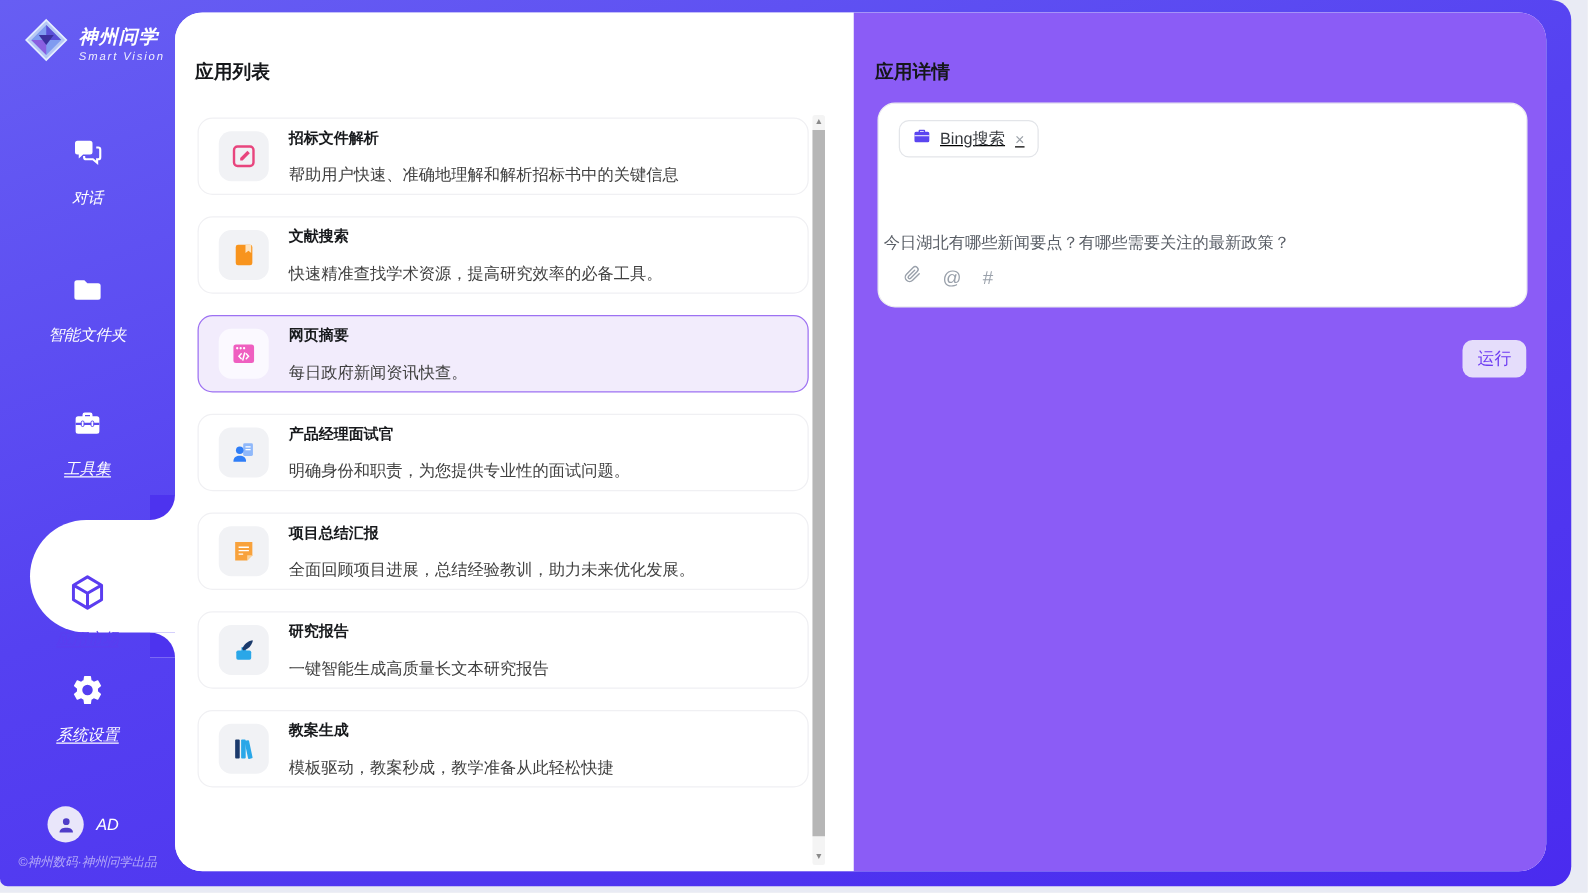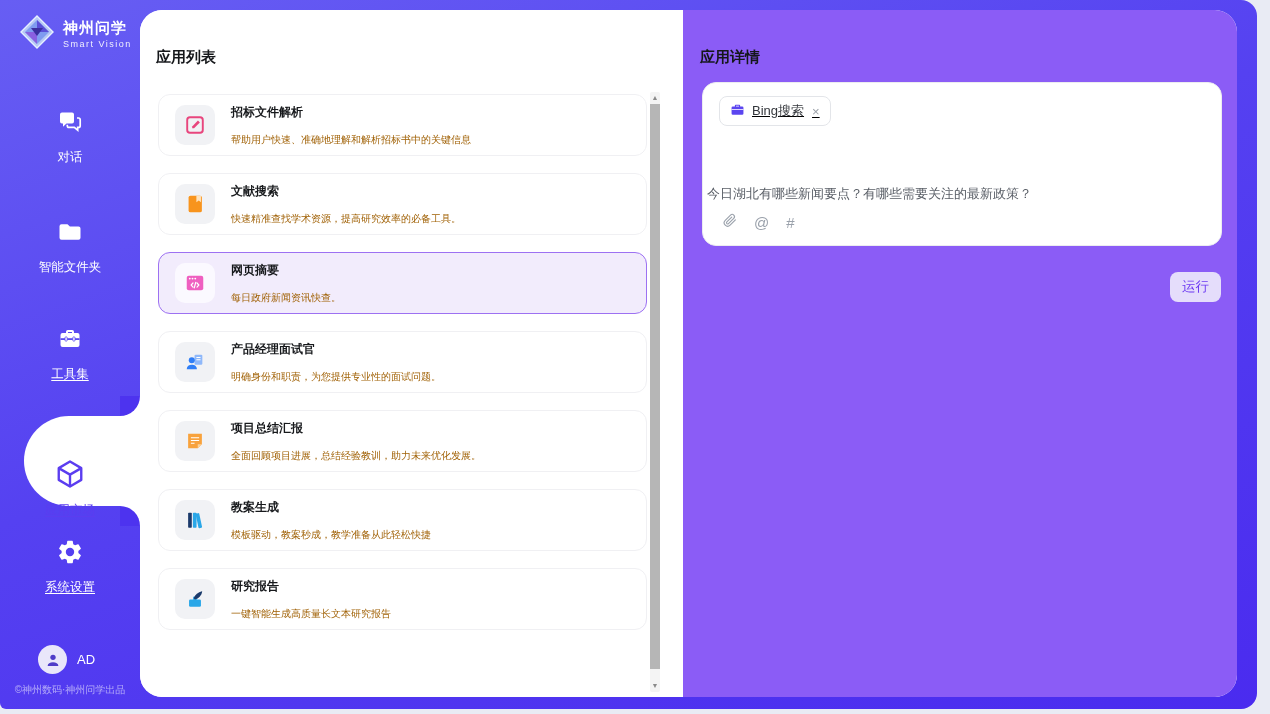--- a/index.html
+++ b/index.html
@@ -5,21 +5,21 @@
   * { margin:0; padding:0; box-sizing:border-box; }
   body { font-family:"Liberation Sans","DejaVu Sans",sans-serif; background:#dfe2ee; }
   .stage { position:relative; width:1270px; height:714px; background:#e9ebf4; overflow:hidden; }
 
   
   .app-window { position:absolute; left:0; top:0; width:1257px; height:709px;
     background:linear-gradient(160deg,#675ef3 0%,#5541f1 45%,#4a2bef 100%);
     border-radius:0 16px 16px 6px; }
 
   
-  .sidebar { position:absolute; left:0; top:0; width:140px; height:709px; }
+  .sidebar { position:absolute; left:0; top:0; width:140px; height:709px;font-style:italic; }
   .logo-row { position:absolute; left:18px; top:13px; display:flex; align-items:center; gap:7px; }
   .logo-text .cn { color:#fff; font-size:15px; font-weight:bold; letter-spacing:1px; }
   .logo-text .en { color:rgba(255,255,255,.9); font-size:9px; letter-spacing:1.5px; margin-top:1px; }
   .nav-item { position:absolute; left:0; width:140px; display:flex; flex-direction:column;
     align-items:center; gap:9px; color:#fff; cursor:pointer; }
   .nav-label { font-size:12.5px; color:#fff; }
   .nav-label.u { text-decoration:underline; text-underline-offset:2px; }
   .nav-item.selected { color:#5b3df0; z-index:3; }
   .nav-item.selected .nav-label { color:#5b3df0; }
   .sel-bubble { position:absolute; left:24px; top:416px; width:116px; height:90px;
@@ -46,21 +46,21 @@
 
   
   .app-list { position:absolute; left:18px; top:84px; width:489px; }
   .app-item { display:flex; align-items:center; gap:16px; height:62px; margin-bottom:17px;
     padding-left:16px; background:#fff; border:1px solid #f0f0f3; border-radius:12px; cursor:pointer; }
   .app-item.selected { background:#f2ecfc; border:1px solid #9d71f2; }
   .app-icon-box { width:40px; height:40px; border-radius:10px; background:#f1f2f5; flex:none;
     display:flex; align-items:center; justify-content:center; }
   .app-item.selected .app-icon-box { background:#fbf9ff; }
   .app-item-title { font-size:12px; font-weight:bold; color:#17191c; margin-bottom:6px; }
-  .app-item-desc { font-size:10px; color:#a16207;margin-top:12px; }
+  .app-item-desc { font-size:13px; color:#404040;margin-top:12px; }
 
   
   .scrollbar { position:absolute; left:510px; top:82px; width:10px; height:600px;
     background:#f4f4f4; border-radius:2px; }
   .scroll-thumb { position:absolute; left:0; top:12px; width:10px; height:565px; background:#b6b6b6; }
   .scroll-arrow { position:absolute; left:0; width:10px; font-size:7px; color:#8a8a8a;
     text-align:center; line-height:10px; }
   .scroll-arrow.up { top:1px; } .scroll-arrow.down { bottom:1px; }
 
   
@@ -237,41 +237,41 @@
                 </svg>
               </div>
     <div class="app-item-text">
       <div class="app-item-title">项目总结汇报</div>
       <div class="app-item-desc">全面回顾项目进展，总结经验教训，助力未来优化发展。</div>
     </div>
   </div>
             <div class="app-item">
     <div class="app-icon-box">
                 <svg width="22" height="22" viewBox="0 0 24 24">
+                  <path d="M7 12.5h10a1.5 1.5 0 0 1 1.5 1.5v5A1.5 1.5 0 0 1 17 20.5H7A1.5 1.5 0 0 1 5.5 19v-5A1.5 1.5 0 0 1 7 12.5z" fill="#2aa7e8"></path>
+                  <rect x="10" y="9.5" width="4" height="3.5" fill="#2aa7e8"></rect>
+                  <path d="M19.5 3.5c-4 .8-7.5 3.7-9 7.7l1.5 1.3c4-1.2 7-4.3 7.9-8.5z" fill="#1b3a6b"></path>
+                </svg>
+              </div>
+    <div class="app-item-text">
+      <div class="app-item-title">研究报告</div>
+      <div class="app-item-desc">一键智能生成高质量长文本研究报告</div>
+    </div>
+  </div>
+            <div class="app-item">
+    <div class="app-icon-box">
+                <svg width="22" height="22" viewBox="0 0 24 24">
                   <rect x="4.5" y="4" width="4" height="16.5" rx="0.8" fill="#1b3a6b"></rect>
                   <rect x="9.7" y="4" width="4" height="16.5" rx="0.8" fill="#2aa7e8"></rect>
                   <rect x="14.2" y="4.6" width="4" height="16.2" rx="0.8" fill="#2aa7e8" transform="rotate(-12 16.2 12.7)"></rect>
                 </svg>
               </div>
     <div class="app-item-text">
       <div class="app-item-title">教案生成</div>
       <div class="app-item-desc">模板驱动，教案秒成，教学准备从此轻松快捷</div>
-    </div>
-  </div>
-            <div class="app-item">
-    <div class="app-icon-box">
-                <svg width="22" height="22" viewBox="0 0 24 24">
-                  <path d="M7 12.5h10a1.5 1.5 0 0 1 1.5 1.5v5A1.5 1.5 0 0 1 17 20.5H7A1.5 1.5 0 0 1 5.5 19v-5A1.5 1.5 0 0 1 7 12.5z" fill="#2aa7e8"></path>
-                  <rect x="10" y="9.5" width="4" height="3.5" fill="#2aa7e8"></rect>
-                  <path d="M19.5 3.5c-4 .8-7.5 3.7-9 7.7l1.5 1.3c4-1.2 7-4.3 7.9-8.5z" fill="#1b3a6b"></path>
-                </svg>
-              </div>
-    <div class="app-item-text">
-      <div class="app-item-title">研究报告</div>
-      <div class="app-item-desc">一键智能生成高质量长文本研究报告</div>
     </div>
   </div>
           </div>
         <div class="scrollbar">
           <div class="scroll-arrow up">▲</div>
           <div class="scroll-thumb"></div>
           <div class="scroll-arrow down">▼</div>
         </div>
       </div>
 

